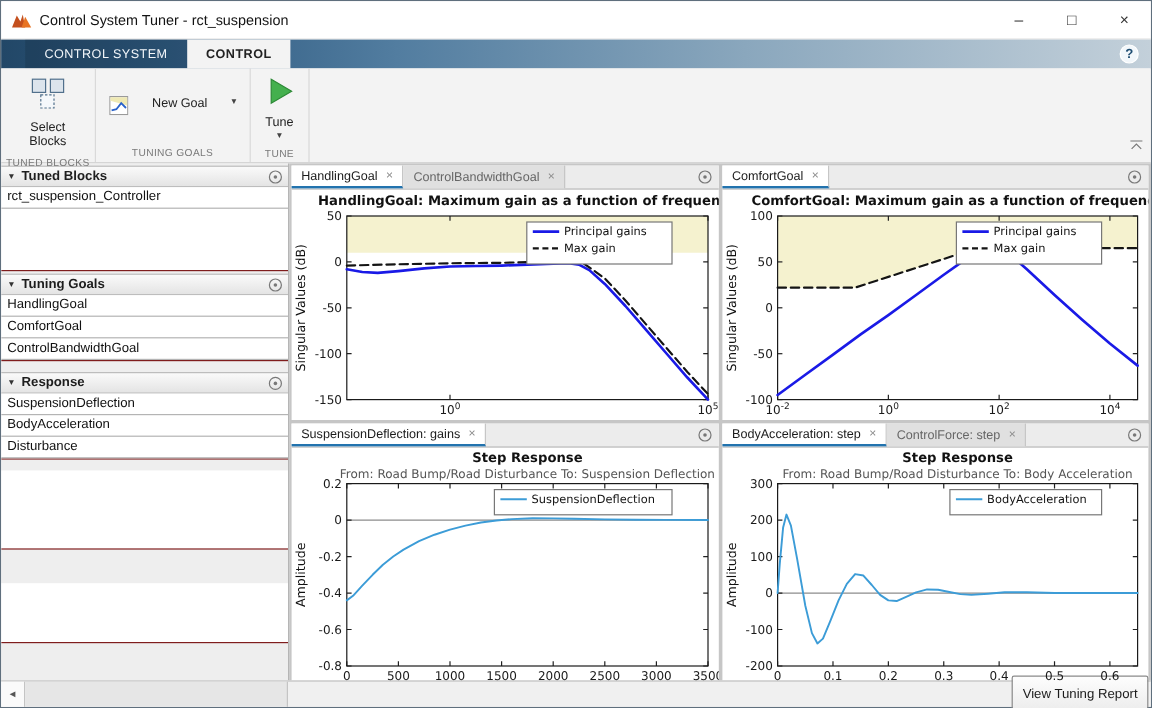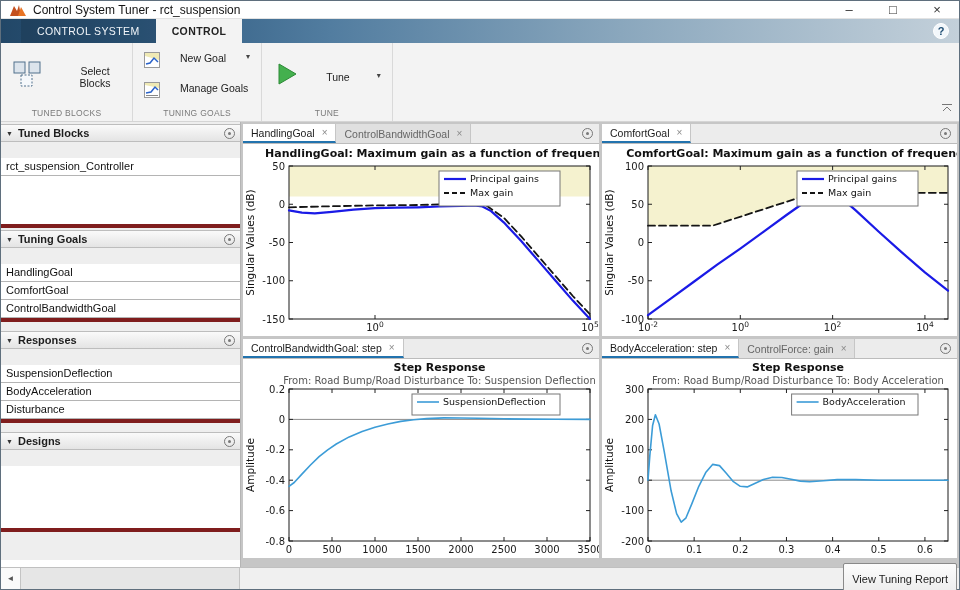--- a/index.html
+++ b/index.html
@@ -1,21 +1,21 @@
 <!DOCTYPE html>
 <html><head>
 <meta charset="utf-8">
 <style>
   html,body{margin:0;padding:0;background:#888;}
   body{width:960px;height:590px;font-family:"Liberation Sans","DejaVu Sans",sans-serif;overflow:hidden;}
   *{box-sizing:border-box;}
   .app{width:960px;height:590px;border:1px solid #5f6f7d;background:#f0f0f0;display:flex;flex-direction:column;}
 
   
-  .titlebar{height:18px;background:#ffffff;display:flex;align-items:center;flex:0 0 auto;border-bottom:1px solid #e3e3e3;}
+  .titlebar{height:32px;background:#ffffff;display:flex;align-items:center;flex:0 0 auto;border-bottom:1px solid #e3e3e3;}
   .logo{margin:0 6px 0 8px;display:flex;align-items:center;}
   .wtitle{font-size:12px;color:#131313;}
   .tspacer{flex:1;}
   .winbtn{width:44px;height:25px;display:flex;align-items:center;justify-content:center;font-size:13px;color:#333;cursor:default;}
 
   
   .tabstrip{height:24px;flex:0 0 auto;display:flex;align-items:stretch;
     background:linear-gradient(90deg,#224767 0px,#2e5a80 140px,#527da0 330px,#8aa7bd 620px,#c3d0da 100%);}
   .rtab{display:flex;align-items:center;padding:0 16px;font-size:10.5px;letter-spacing:.4px;color:#f2f6fa;cursor:default;}
   .rtab.section{background:rgba(0,0,0,.12);margin-left:20px;}
@@ -23,39 +23,39 @@
   .stripfill{flex:1;}
   .helpbtn{align-self:center;width:16px;height:16px;border-radius:50%;background:#f2f7fb;border:1px solid #ffffff;
     color:#1f4e73;font-size:11px;font-weight:bold;display:flex;align-items:center;justify-content:center;margin-right:10px;cursor:default;}
 
   
   .toolbar{height:79px;flex:0 0 auto;background:#f3f3f3;display:flex;position:relative;border-bottom:1px solid #d5d5d5;}
   .tgroup{display:flex;flex-direction:column;border-right:1px solid #d9d9d9;padding:2px 4px 0 4px;}
   .tgbody{flex:1;display:flex;align-items:center;justify-content:center;gap:4px;}
   .tgbody.col{flex-direction:column;align-items:flex-start;justify-content:center;}
   .tglabel{height:15px;font-size:8.5px;color:#7a7a7a;text-align:center;letter-spacing:.3px;padding-top:2px;}
-  .bigbtn{display:flex;align-items:center;padding:3px 6px;border:1px solid transparent;border-radius:2px;cursor:default;gap:27px;}
+  .bigbtn{display:flex;flex-direction:column;align-items:center;padding:3px 6px;border:1px solid transparent;border-radius:2px;cursor:default;}
   .biglabel{font-size:10.5px;color:#222;text-align:center;line-height:12px;margin-top:2px;max-width:52px;}
   .smallbtn{display:flex;align-items:flex-start;gap:20px;font-size:10.5px;color:#222;padding:3px 6px;border:1px solid transparent;border-radius:2px;cursor:default;}
   .caret{font-size:8px;color:#444;}
   .collapse-ribbon{position:absolute;right:6px;bottom:4px;cursor:default;}
 
   
   .main{flex:1;display:flex;min-height:0;}
 
   
   .sidebar{width:240px;flex:0 0 auto;background:#eeeeee;border-right:1px solid #b5b5b5;padding-top:2px;overflow:hidden;}
   .panel{margin:0 0 2px 0;}
   .panel-header{height:18px;display:flex;align-items:center;background:linear-gradient(#fafafa,#e4e4e4);
     border-top:1px solid #bdbdbd;border-bottom:1px solid #bdbdbd;cursor:default;}
   .parrow{font-size:7px;color:#333;margin:0 5px 0 5px;}
   .ptitle{font-size:11px;font-weight:bold;color:#1d1d1d;}
   .actions{margin-left:auto;margin-right:5px;width:11px;height:11px;border:1px solid #787878;border-radius:50%;position:relative;flex:0 0 auto;}
   .actions i{position:absolute;left:3px;top:3px;right:3px;bottom:3px;background:#787878;border-radius:50%;}
-  .panel-body{background:#ffffff;border-bottom:4px solid #7f1d1d;margin-top:16px;}
+  .panel-body{background:#ffffff;border-bottom:1px solid #7f1d1d;}
   .pitem{height:18px;line-height:17px;font-size:11px;color:#111;padding-left:5px;border-bottom:1px solid #b4b4b4;cursor:default;}
   .mb9{margin-bottom:9px;} .mb28{margin-bottom:28px;}
 
   
   .plotgrid{flex:1;background:#c6c6c6;display:grid;grid-template-columns:356px 355px;grid-template-rows:212px 219px;gap:3px;padding:2px;}
   .ppanel{background:#ffffff;display:flex;flex-direction:column;min-width:0;min-height:0;}
   .doc-tabbar{height:20px;flex:0 0 auto;background:#ececec;border-bottom:1px solid #bcbcbc;display:flex;align-items:stretch;}
   .dtab{display:flex;align-items:center;padding:0 8px;font-size:10.5px;color:#666;background:#e0e0e0;border-right:1px solid #c6c6c6;cursor:default;}
   .dtab.active{background:#ffffff;color:#1b1b1b;border-bottom:2px solid #2273ae;}
   .tclose{margin-left:7px;color:#8a8a8a;font-size:10px;cursor:default;}
@@ -122,31 +122,20 @@
           <span>
             <svg width="16" height="16">
               <rect x="0.5" y="0.5" width="15" height="15" fill="#fff" stroke="#9a9a9a"></rect>
               <polygon points="1,1 15,1 15,8 1,4" fill="#efe9b4"></polygon>
               <polyline points="2,12 6,11 10,6 14,10" stroke="#2a62c9" fill="none" stroke-width="1.5"></polyline>
             </svg>
           </span>
           <span>New Goal</span>
           <span class="caret">▾</span>
         </div>
-        <div class="smallbtn">
-          <span>
-            <svg width="16" height="16">
-              <rect x="0.5" y="0.5" width="15" height="15" fill="#fff" stroke="#9a9a9a"></rect>
-              <polygon points="1,1 15,1 15,6 1,3" fill="#efe9b4"></polygon>
-              <polyline points="2,11 7,10 11,5 14,8" stroke="#2a62c9" fill="none" stroke-width="1.5"></polyline>
-              <line x1="2" y1="13.5" x2="14" y2="13.5" stroke="#888"></line>
-            </svg>
-          </span>
-          <span>Manage Goals</span>
-        </div>
       </div>
       <div class="tglabel">TUNING GOALS</div>
     </div>
 
 
     <div class="tgroup">
       <div class="tgbody">
         <div class="bigbtn">
           <span>
             <svg width="26" height="26">
@@ -196,40 +185,33 @@
         <div class="panel-body">
           <div class="pitem">HandlingGoal</div>
           <div class="pitem">ComfortGoal</div>
           <div class="pitem">ControlBandwidthGoal</div>
         </div>
       </div>
 
       <div class="panel mb9">
         <div class="panel-header">
           <span class="parrow">▼</span>
-          <span class="ptitle">Responses</span>
+          <span class="ptitle">Response</span>
           <span class="actions">
               <i></i>
             </span>
         </div>
         <div class="panel-body">
           <div class="pitem">SuspensionDeflection</div>
           <div class="pitem">BodyAcceleration</div>
           <div class="pitem">Disturbance</div>
         </div>
       </div>
 
       <div class="panel mb28">
-        <div class="panel-header">
-          <span class="parrow">▼</span>
-          <span class="ptitle">Designs</span>
-          <span class="actions">
-              <i></i>
-            </span>
-        </div>
         <div class="panel-body" style="height:66px"></div>
       </div>
 
       <div class="panel">
         <div class="panel-body" style="height:50px"></div>
       </div>
 
     </div>
 
     <div class="plotgrid">
@@ -338,21 +320,21 @@
               <text x="226" y="38" font-size="9.5" fill="#111">Principal gains</text>
               <line x1="200" y1="49" x2="222" y2="49" stroke="#141414" stroke-width="1.8" stroke-dasharray="5,3"></line>
               <text x="226" y="52" font-size="9.5" fill="#111">Max gain</text>
             </svg>
         </div>
       </div>
 
       <div class="ppanel">
         <div class="doc-tabbar">
           <div class="dtab active">
-            <span>ControlBandwidthGoal: step</span>
+            <span>SuspensionDeflection: gains</span>
             <span class="tclose">×</span>
           </div>
           <span class="actions" style="margin-left:auto;margin-right:6px;">
               <i></i>
             </span>
         </div>
         <div class="plotbody">
           <svg width="356" height="199" viewBox="0 0 356 199">
               <rect x="46" y="30" width="301" height="152" fill="#ffffff"></rect>
               <line x1="46" y1="60.400000000000006" x2="347" y2="60.400000000000006" stroke="#8c8c8c" stroke-width="1"></line>
@@ -410,21 +392,21 @@
         </div>
       </div>
 
       <div class="ppanel">
         <div class="doc-tabbar">
           <div class="dtab active">
             <span>BodyAcceleration: step</span>
             <span class="tclose">×</span>
           </div>
           <div class="dtab">
-            <span>ControlForce: gain</span>
+            <span>ControlForce: step</span>
             <span class="tclose">×</span>
           </div>
           <span class="actions" style="margin-left:auto;margin-right:6px;">
               <i></i>
             </span>
         </div>
         <div class="plotbody">
           <svg width="355" height="199" viewBox="0 0 355 199">
               <rect x="46" y="30" width="300" height="152" fill="#ffffff"></rect>
               <line x1="46" y1="121.2" x2="346" y2="121.2" stroke="#8c8c8c" stroke-width="1"></line>

